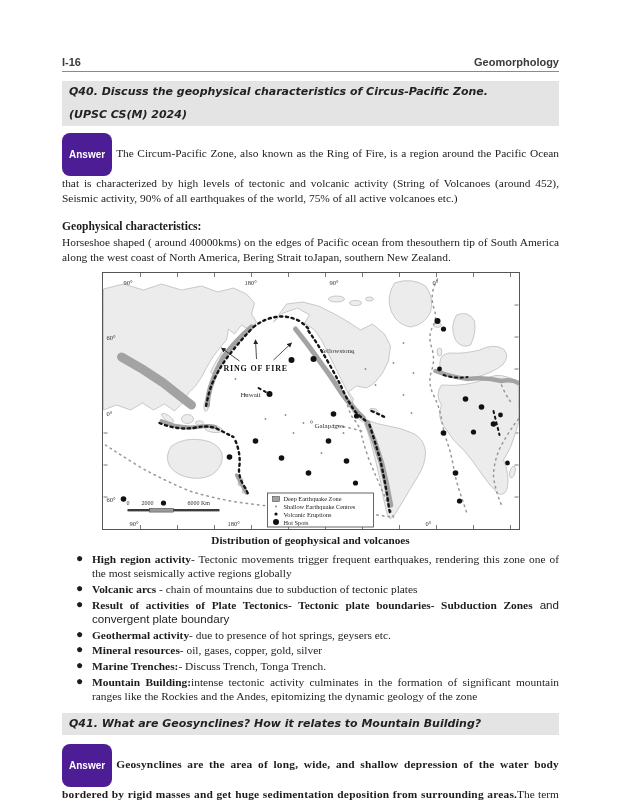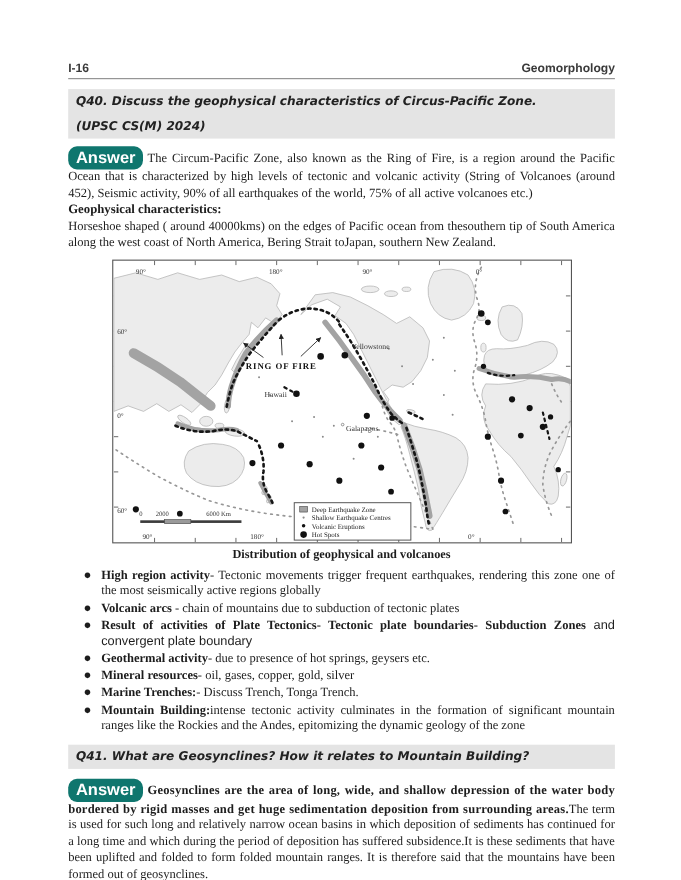--- a/index.html
+++ b/index.html
@@ -9,24 +9,24 @@
   .hdr{display:flex;justify-content:space-between;align-items:flex-end;
        font-family:"Liberation Sans",sans-serif;font-weight:bold;font-size:11px;color:#3a3a3a;
        border-bottom:1.2px solid #8a8a8a;padding-bottom:3px;}
   
   .qbar{margin-top:9px;background:#e4e4e4;padding:4px 7px 5px 7px;
         font-family:"DejaVu Sans",sans-serif;font-style:italic;font-weight:bold;
         font-size:11px;color:#222;display:flex;justify-content:space-between;gap:10px;flex-direction:column;}
   .qbar .src{white-space:nowrap;}
   
   .para{margin:7px 0 0 0;font-size:11.4px;line-height:14.7px;text-align:justify;}
-  .badge{display:inline-block;background:#0f766e;color:#fff;border-radius:8px;
-         font-family:"Liberation Sans",sans-serif;font-weight:bold;font-size:15px;
-         line-height:13px;padding:4px 7px;margin-right:4px;vertical-align:-1px;}
-  .subhead{font-weight:bold;font-size:11.6px;margin-top:0;line-height:15px;}
+  .badge{display:inline-block;background:#4c1d95;color:#fff;border-radius:8px;
+         font-family:"Liberation Sans",sans-serif;font-weight:bold;font-size:10px;
+         line-height:13px;padding:15px 7px;margin-right:4px;vertical-align:-1px;}
+  .subhead{font-weight:bold;font-size:11.6px;margin-top:14px;line-height:15px;}
   
   .mapfig{width:418px;height:258px;margin:7px auto 0 auto;border:1.5px solid #555;
           box-sizing:border-box;background:#fff;}
   .mapfig svg{display:block;width:100%;height:100%;}
   .mapcap{text-align:center;font-weight:bold;font-size:11.2px;margin:4px 0 6px 0;}
   
   ul.blist{margin:2px 0 0 0;padding:0 0 0 30px;list-style:none;}
   ul.blist li{position:relative;font-size:11.4px;line-height:14.6px;text-align:justify;margin-bottom:1px;}
   ul.blist li .dot{position:absolute;left:-16px;top:-1px;font-size:12px;}
   .sans{font-family:"Liberation Sans",sans-serif;font-size:11.6px;}

